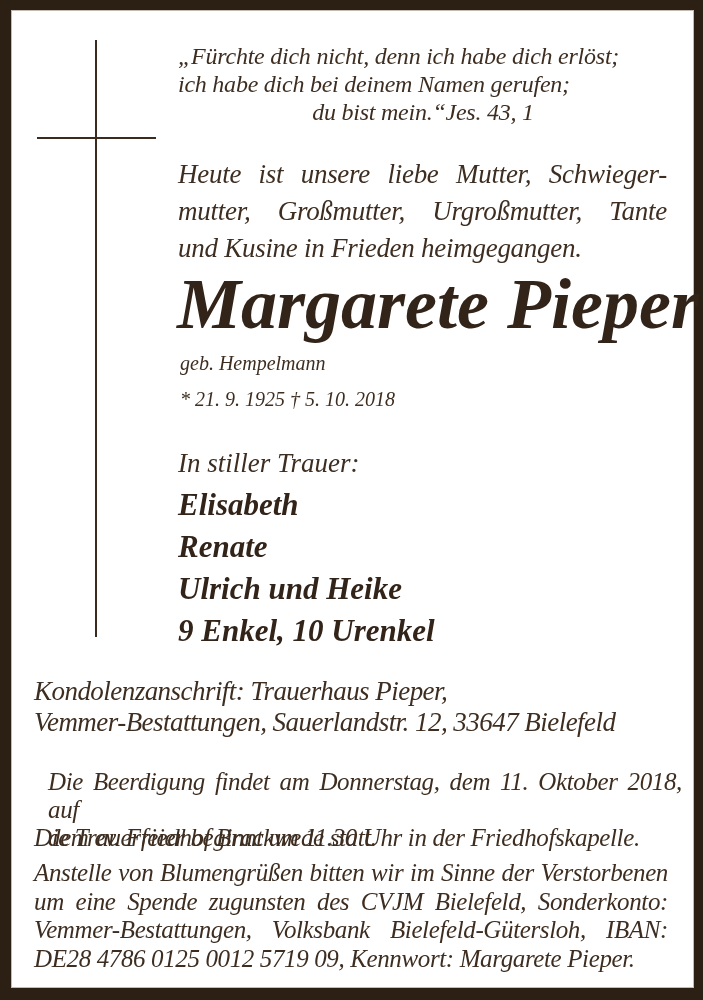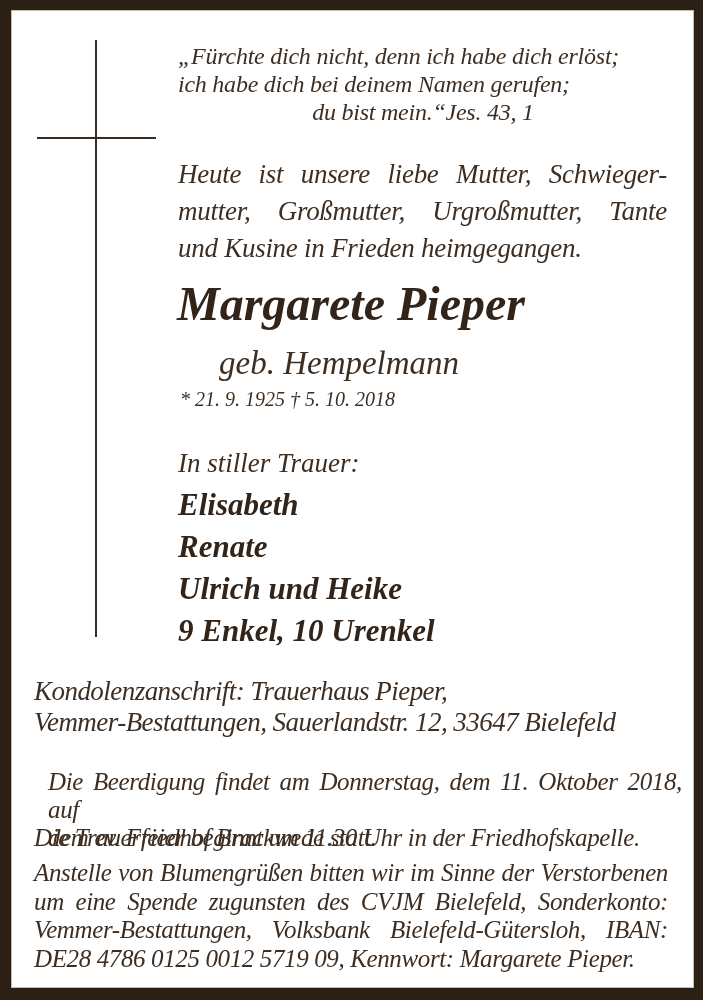--- a/index.html
+++ b/index.html
@@ -55,28 +55,28 @@
   }
 
   .announcement {
     left: 178px; top: 156px; width: 489px;
     font-size: 27px; line-height: 37px;
     letter-spacing: -0.01em;
   }
 
   .deceased-name {
     left: 177px; top: 271px; width: 500px;
-    font-size: 48px; line-height: 66px;
+    font-size: 72px; line-height: 66px;
     font-weight: bold;
     color: #33241a;
     white-space: nowrap;
   }
   .maiden-name {
     left: 180px; top: 348px;
-    font-size: 33px; line-height: 30px; margin-left: 39px;
+    font-size: 20px; line-height: 30px;
   }
   .life-dates {
     left: 180px; top: 383px;
     font-size: 20px; line-height: 32px;
   }
 
   .mourners {
     left: 178px; top: 448px; width: 400px;
   }
   .mourners-intro {

